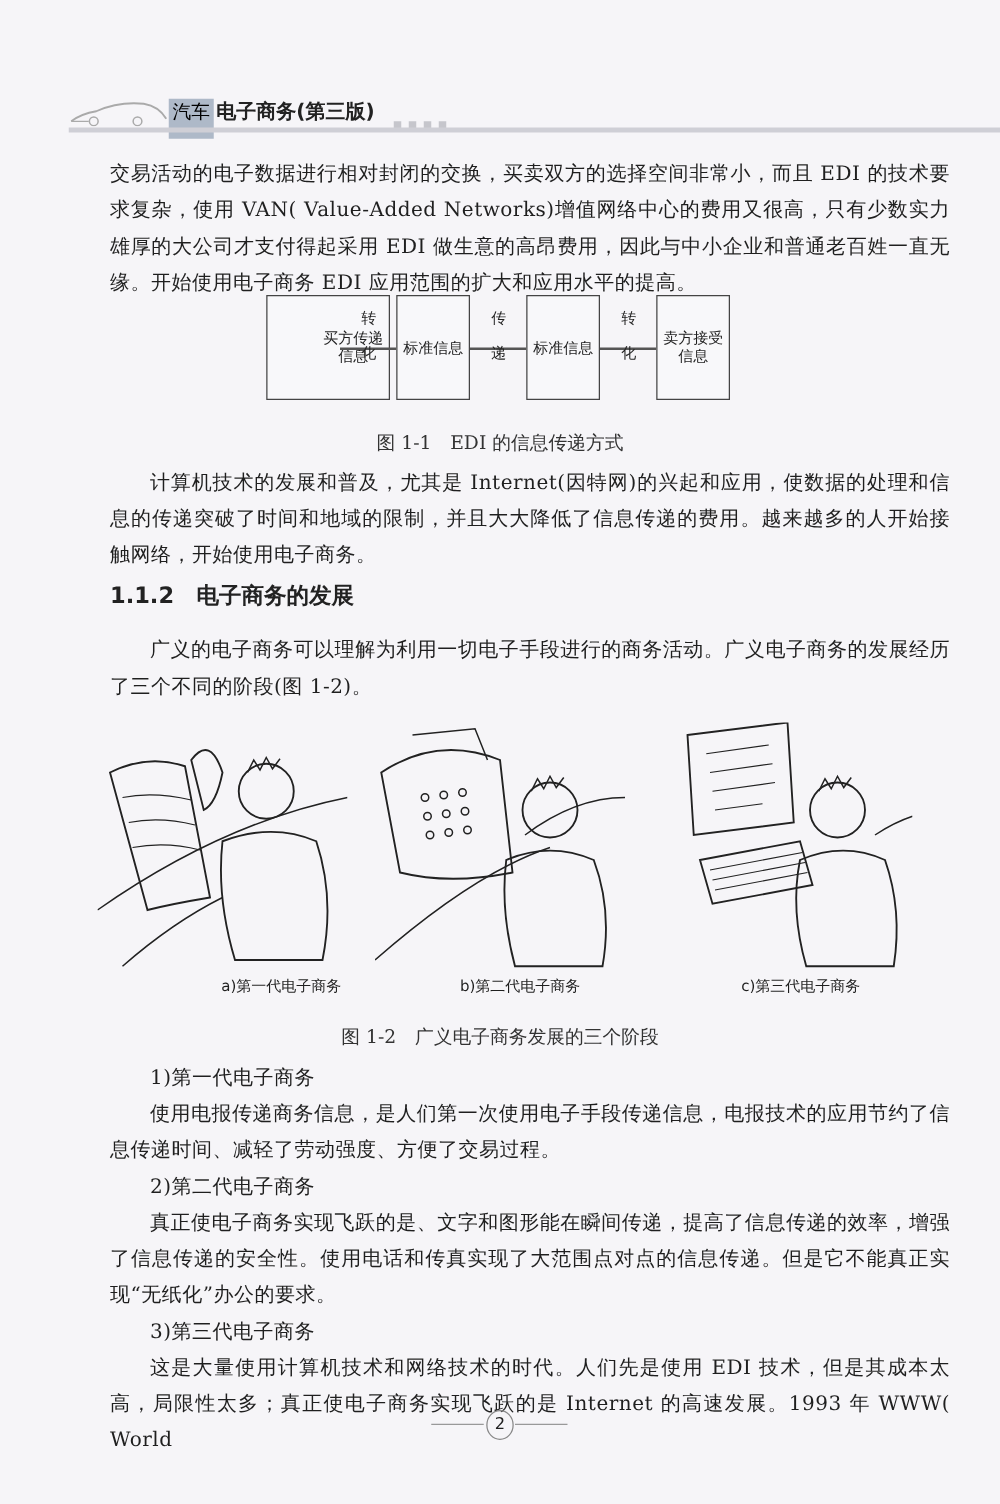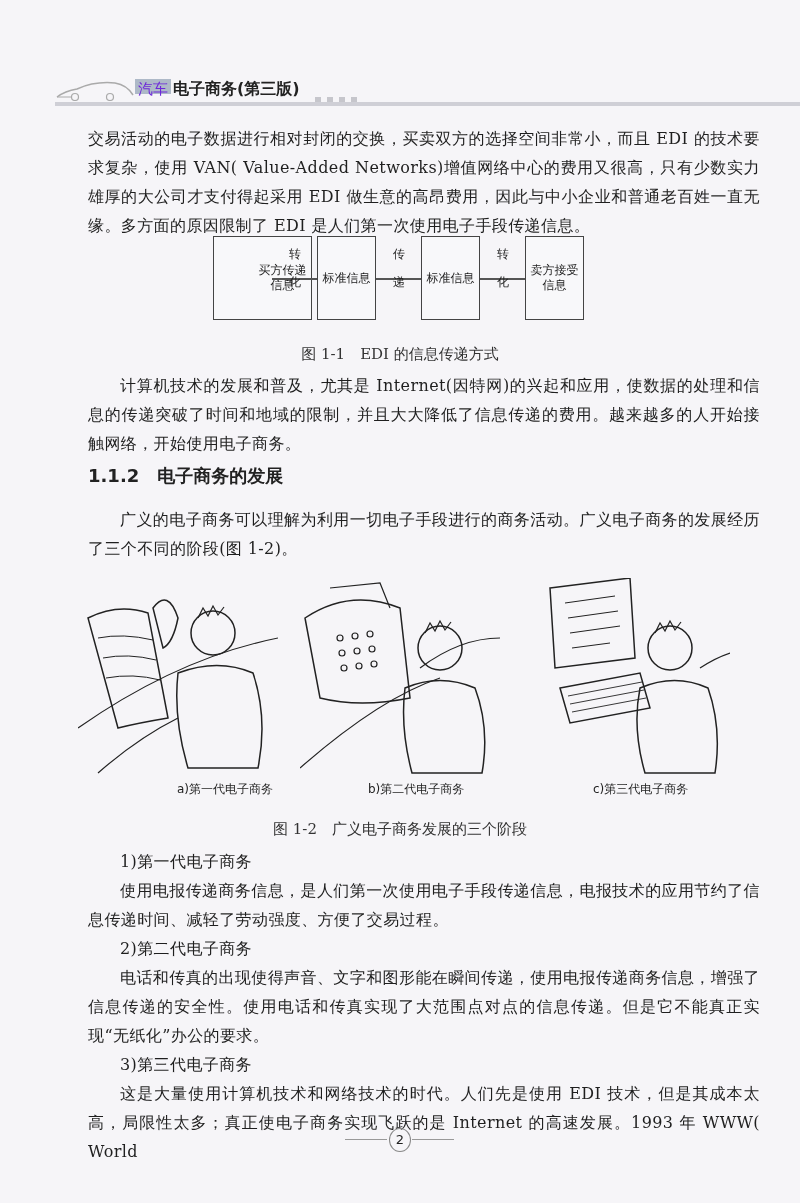--- a/index.html
+++ b/index.html
@@ -5,22 +5,22 @@
   html, body { margin:0; padding:0; }
   body {
     width:800px; height:1203px; position:relative; overflow:hidden;
     background:#f6f5f8;
     font-family:"DejaVu Serif","Liberation Serif",serif;
     color:#1f1f1f;
   }
   .header { position:absolute; left:55px; top:75px; width:745px; height:30px; }
   .car { position:absolute; left:0; top:2px; width:80px; height:24px; }
   .header-tag {
-    position:absolute; left:80px; top:4px; height:15px; padding:0 3px;
-    background:#aeb9c8; color:#6d28d9; font-family:"DejaVu Sans",sans-serif;
+    position:absolute; left:80px; top:4px; height:32px; padding:0 3px;
+    background:#aeb9c8; color:#000000; font-family:"DejaVu Sans",sans-serif;
     font-size:15px; line-height:20px;
   }
   .header-title {
     position:absolute; left:118px; top:2px; font-family:"DejaVu Sans",sans-serif;
     font-size:16px; line-height:24px; color:#222; font-weight:bold;
   }
   .header-dots { position:absolute; left:260px; top:13px; }
   .header-dots span { display:inline-block; width:6px; height:6px; background:#c6c6cc; margin-right:6px; }
   .header-rule { position:absolute; left:0; top:27px; width:745px; height:4px; background:#cfcfd6; }
 
@@ -69,21 +69,21 @@
     <circle cx="20" cy="20" r="3.5" fill="none" stroke="#aaa" stroke-width="1.2"></circle>
     <circle cx="55" cy="20" r="3.5" fill="none" stroke="#aaa" stroke-width="1.2"></circle>
     <line x1="2" y1="20" x2="16" y2="20" stroke="#aaa" stroke-width="1"></line>
   </svg>
   <span class="header-tag">汽车</span>
   <span class="header-title">电子商务(第三版)</span>
   <span class="header-dots"><span></span><span></span><span></span><span></span></span>
   <div class="header-rule"></div>
 </div>
 
-<div class="p" style="top:124px;">交易活动的电子数据进行相对封闭的交换，买卖双方的选择空间非常小，而且 EDI 的技术要求复杂，使用 VAN( Value-Added Networks)增值网络中心的费用又很高，只有少数实力雄厚的大公司才支付得起采用 EDI 做生意的高昂费用，因此与中小企业和普通老百姓一直无缘。多方面的原因限制了 EDI 是人们第一次使用电子手段传递信息。</div>
+<div class="p" style="top:124px;">交易活动的电子数据进行相对封闭的交换，买卖双方的选择空间非常小，而且 EDI 的技术要求复杂，使用 VAN( Value-Added Networks)增值网络中心的费用又很高，只有少数实力雄厚的大公司才支付得起采用 EDI 做生意的高昂费用，因此与中小企业和普通老百姓一直无缘。开始使用电子商务 EDI 应用范围的扩大和应用水平的提高。</div>
 
 <div class="diagram">
   <div class="box" style="left:0;padding-left:40px;">买方传递信息</div>
   <div class="conn" style="left:59px; width:45px;"></div>
   <div class="conn-label" style="left:72px; top:4px; height:70px; line-height:28px;">转化</div>
   <div class="box" style="left:104px;">标准信息</div>
   <div class="conn" style="left:163px; width:45px;"></div>
   <div class="conn-label" style="left:176px; top:4px; height:70px; line-height:28px;">传递</div>
   <div class="box" style="left:208px;">标准信息</div>
   <div class="conn" style="left:267px; width:45px;"></div>
@@ -139,21 +139,21 @@
   <path d="M170 90 Q185 80 200 75" fill="none" stroke="#222" stroke-width="1.2"></path>
 </svg>
 <div class="sub-cap" style="left:133px;margin-left:44px;">a)第一代电子商务</div>
 <div class="sub-cap" style="left:368px;">b)第二代电子商务</div>
 <div class="sub-cap" style="left:593px;">c)第三代电子商务</div>
 <div class="caption" style="top:820px;">图 1-2　广义电子商务发展的三个阶段</div>
 
 <div class="p indent" style="top:847px;">1)第一代电子商务</div>
 <div class="p indent" style="top:876px;">使用电报传递商务信息，是人们第一次使用电子手段传递信息，电报技术的应用节约了信息传递时间、减轻了劳动强度、方便了交易过程。</div>
 <div class="p indent" style="top:934px;">2)第二代电子商务</div>
-<div class="p indent" style="top:963px;">电话和传真的出现使得声音、文字和图形能在瞬间传递，使用电报传递商务信息，增强了信息传递的安全性。使用电话和传真实现了大范围点对点的信息传递。但是它不能真正实现“无纸化”办公的要求。</div>
+<div class="p indent" style="top:963px;">真正使电子商务实现飞跃的是、文字和图形能在瞬间传递，提高了信息传递的效率，增强了信息传递的安全性。使用电话和传真实现了大范围点对点的信息传递。但是它不能真正实现“无纸化”办公的要求。</div>
 <div class="p indent" style="top:1050px;">3)第三代电子商务</div>
 <div class="p indent" style="top:1079px;">这是大量使用计算机技术和网络技术的时代。人们先是使用 EDI 技术，但是其成本太高，局限性太多；真正使电子商务实现飞跃的是 Internet 的高速发展。1993 年 WWW( World</div>
 
 <div class="pagenum">
   <div class="line-l"></div>
   <div class="circle">2</div>
   <div class="line-r"></div>
 </div>
 
 </body></html>

